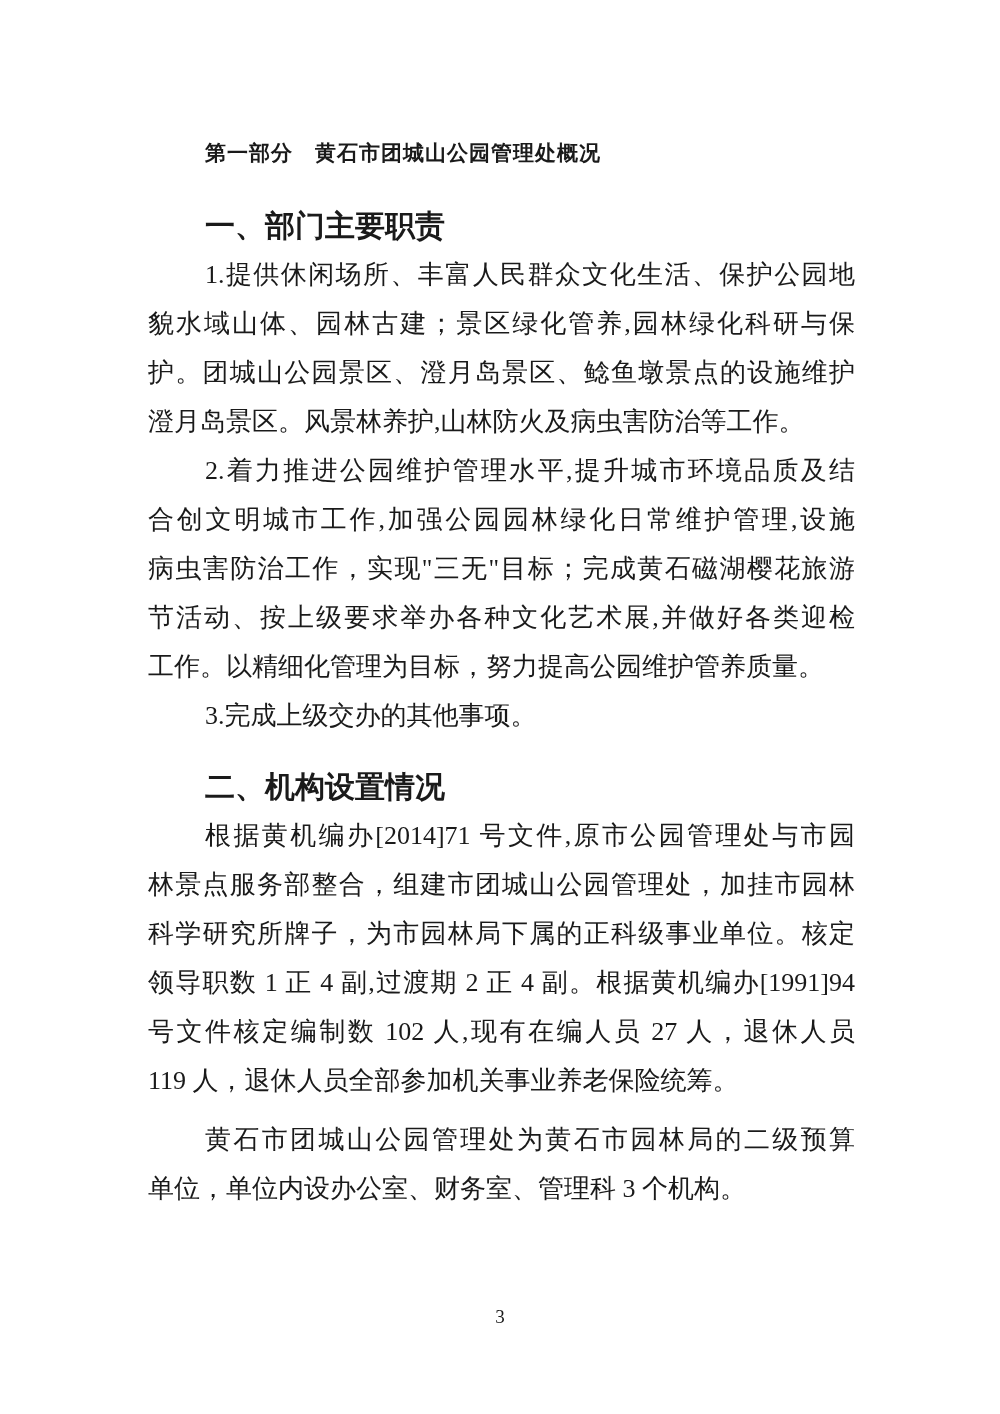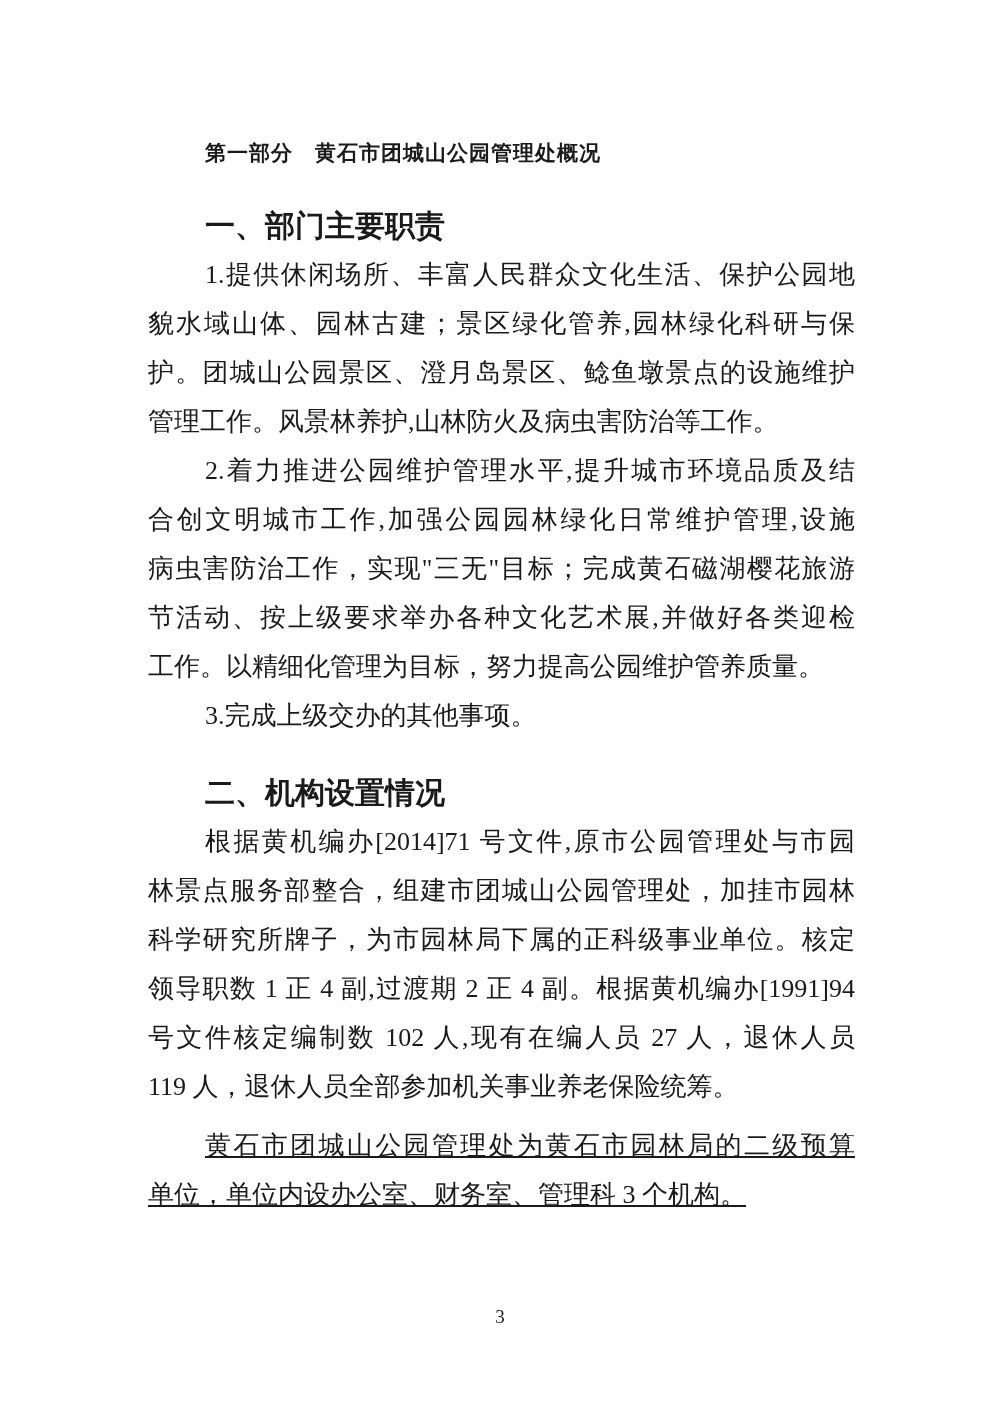--- a/index.html
+++ b/index.html
@@ -29,33 +29,33 @@
   }
   .sec-heading {
     font-family: "Liberation Sans", "DejaVu Sans", sans-serif;
     font-weight: 700;
     font-size: 30px;
     line-height: 49px;
     padding-left: 57px;
     white-space: nowrap;
   }
   .h1-gap { margin-top: 24px; }
-  .h2-gap { margin-top: 28px; }
+  .h2-gap { margin-top: 22px; }
   .para { font-size: 26px; line-height: 49px; }
   .line {
     text-align: justify;
     text-align-last: justify;
     text-justify: inter-character;
   }
   .line-last {
     text-align: left;
     text-align-last: left;
   }
   .indent { text-indent: 57px; }
-  .p-gap { margin-top: 10px; text-decoration: underline; }
+  .p-gap { margin-top: 10px; }
   .page-num {
     position: absolute;
     top: 1305px;
     left: 0;
     width: 100%;
     text-align: center;
     font-size: 19px;
     line-height: 24px;
     font-family: "Liberation Serif", "DejaVu Serif", serif;
   }
@@ -67,21 +67,21 @@
   <div class="content">
 
     <div class="doc-title">第一部分　黄石市团城山公园管理处概况</div>
 
     <div class="sec-heading h1-gap">一、部门主要职责</div>
 
     <div class="para">
       <div class="line indent">1.提供休闲场所、丰富人民群众文化生活、保护公园地</div>
       <div class="line">貌水域山体、园林古建；景区绿化管养,园林绿化科研与保</div>
       <div class="line">护。团城山公园景区、澄月岛景区、鲶鱼墩景点的设施维护</div>
-      <div class="line line-last">管理工作。风景林养护,山林防火及病虫害防治等工作。</div>
+      <div class="line line-last">澄月岛景区。风景林养护,山林防火及病虫害防治等工作。</div>
     </div>
 
     <div class="para">
       <div class="line indent">2.着力推进公园维护管理水平,提升城市环境品质及结</div>
       <div class="line">合创文明城市工作,加强公园园林绿化日常维护管理,设施</div>
       <div class="line">病虫害防治工作，实现"三无"目标；完成黄石磁湖樱花旅游</div>
       <div class="line">节活动、按上级要求举办各种文化艺术展,并做好各类迎检</div>
       <div class="line line-last">工作。以精细化管理为目标，努力提高公园维护管养质量。</div>
     </div>
 

